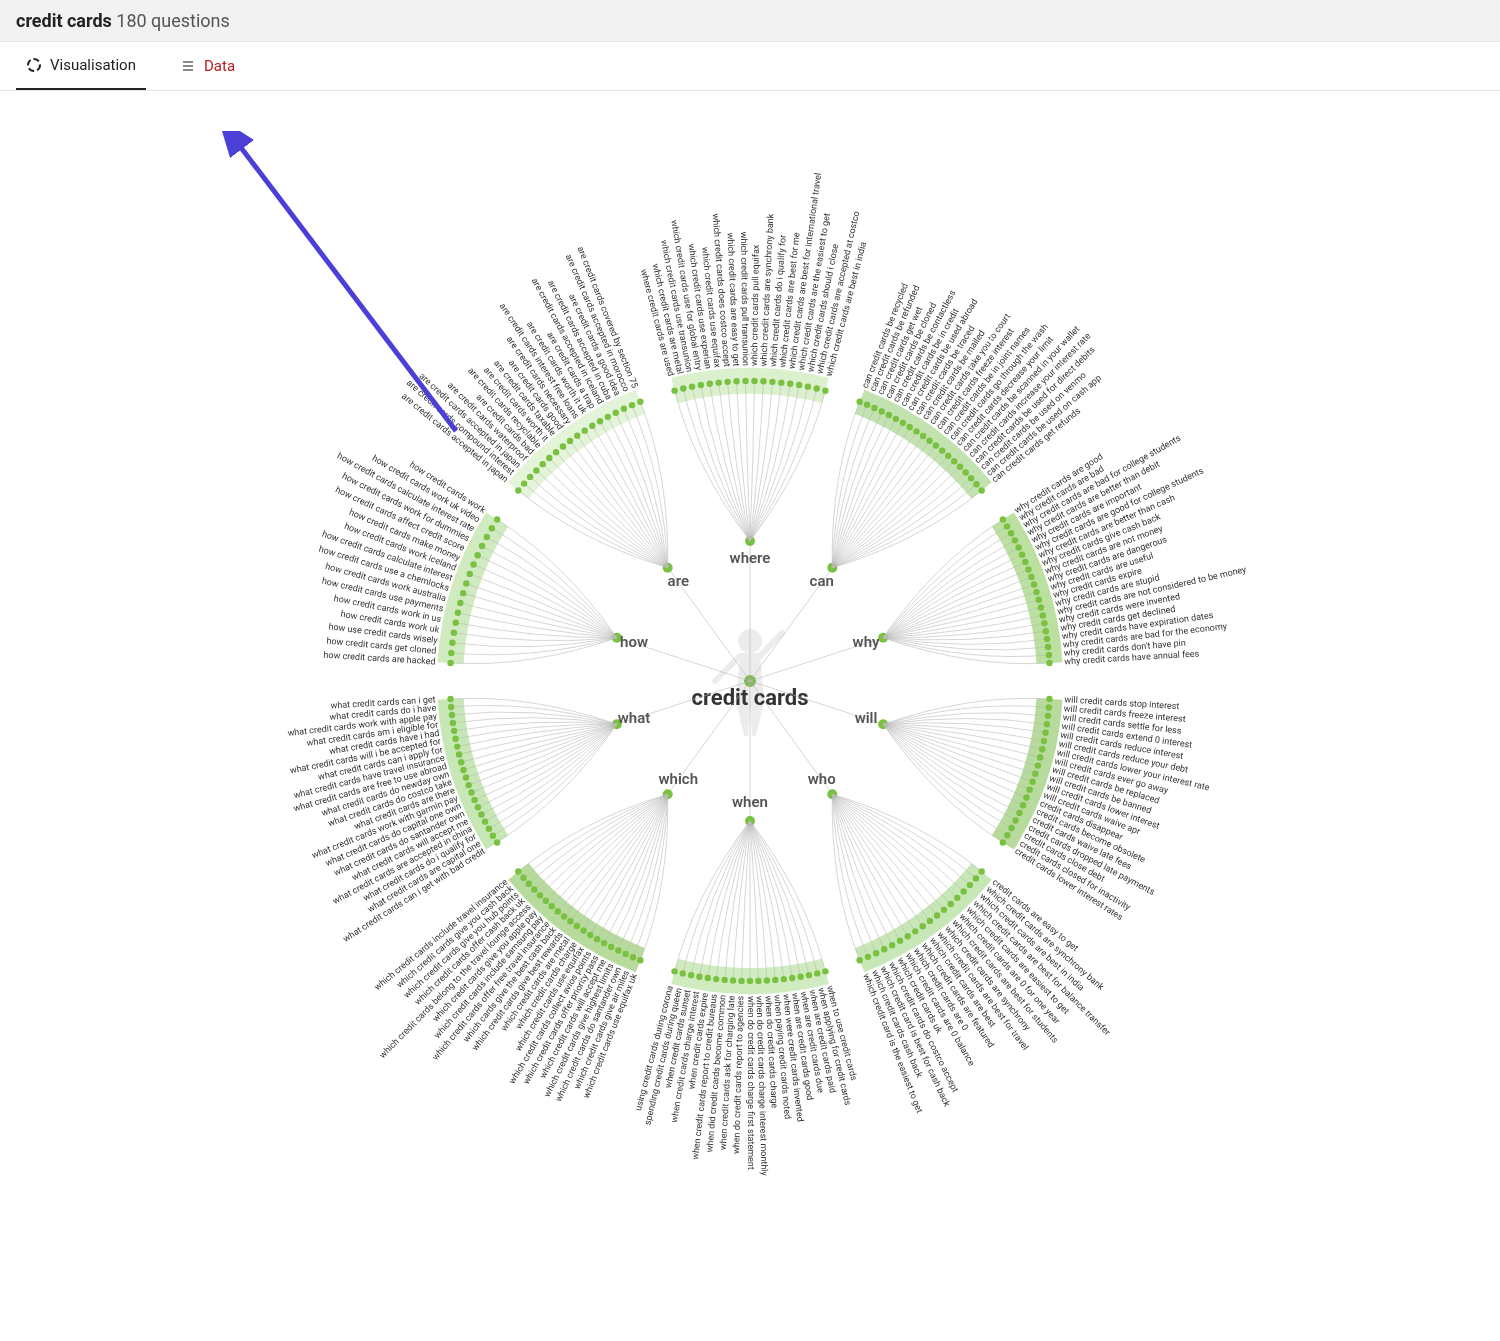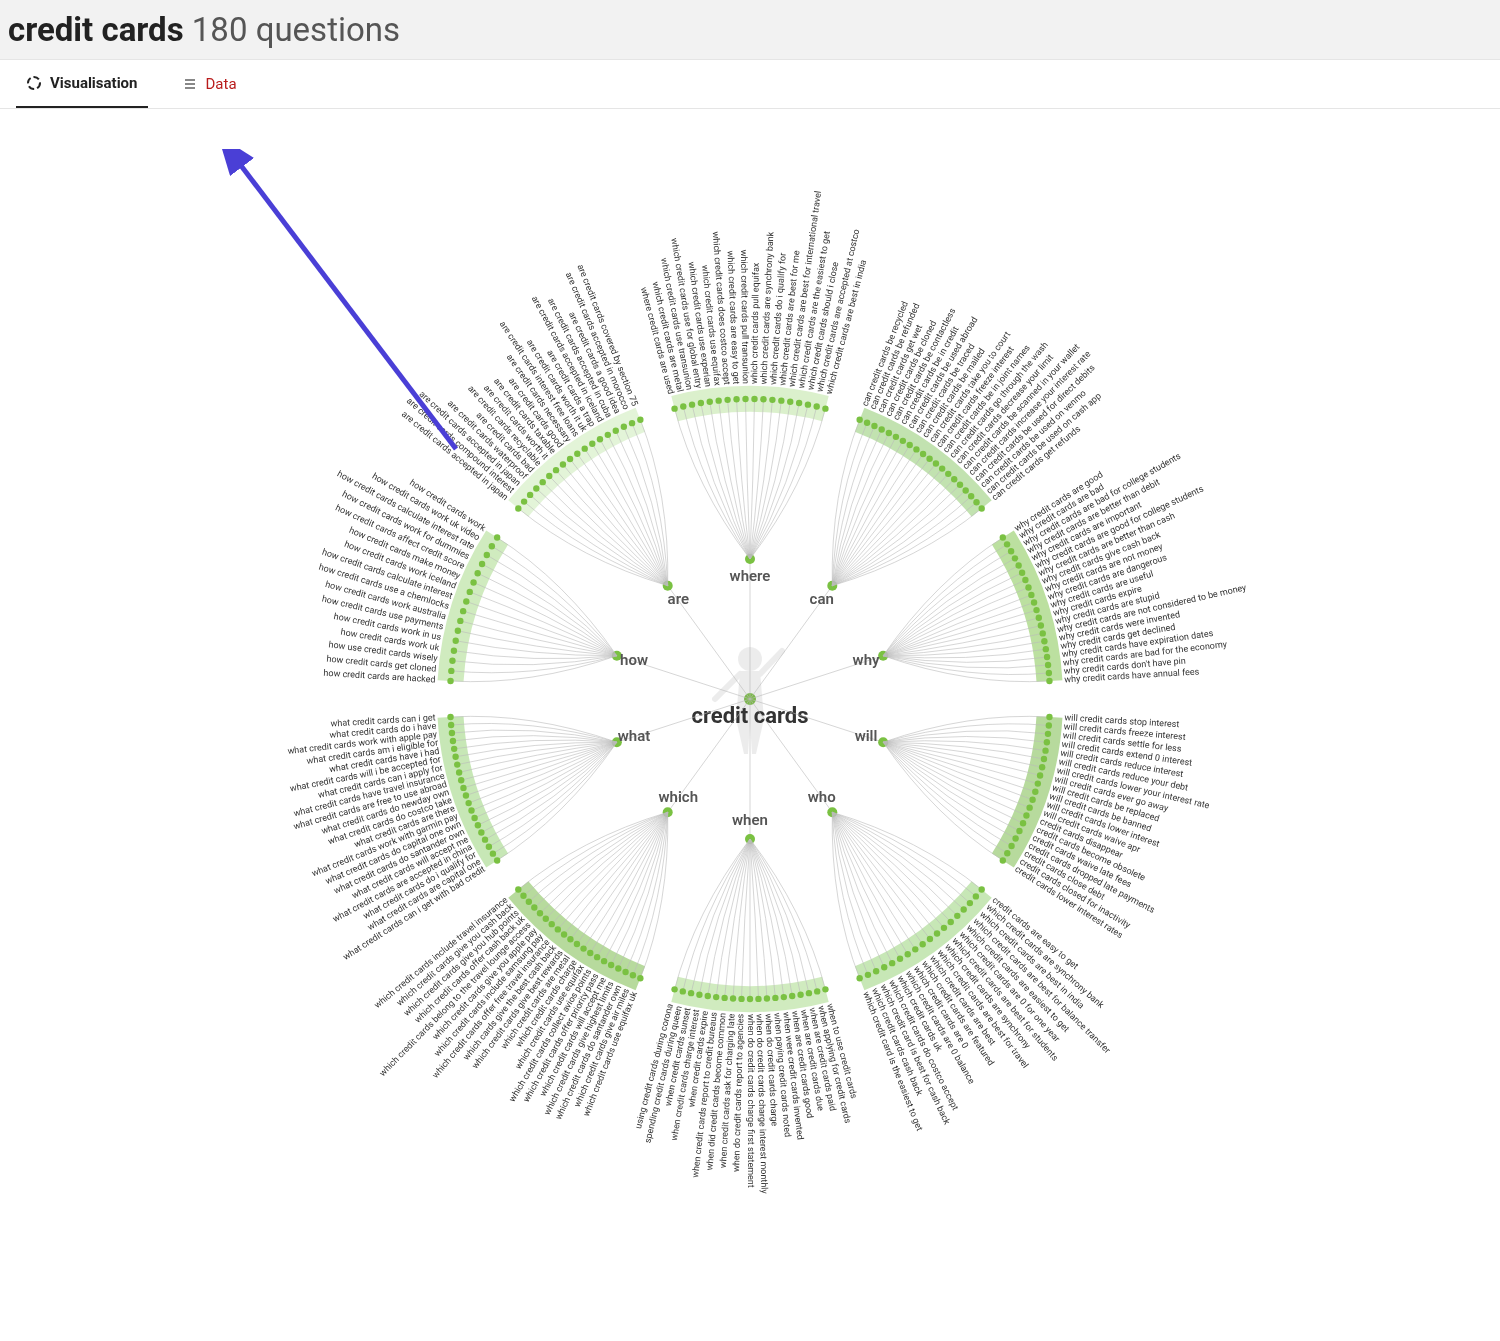--- a/index.html
+++ b/index.html
@@ -1,20 +1,20 @@
 <!DOCTYPE html>
 <html><head>
 <meta charset="utf-8">
 <style>
   html,body{margin:0;padding:0;font-family:-apple-system,BlinkMacSystemFont,"Segoe UI",Roboto,Arial,sans-serif;background:#fff;color:#333}
-  .header{background:#f2f2f2;padding:10px 8px;font-size:33px;font-weight:400;color:#555;border-bottom:1px solid #e5e5e5}
+  .header{background:#f2f2f2;padding:10px 16px;font-size:18px;font-weight:400;color:#555;border-bottom:1px solid #e5e5e5}
   .header b{font-weight:700;color:#222}
   .tabs{display:flex;border-bottom:1px solid #e5e5e5;padding:0 16px}
   .tab{display:flex;align-items:center;padding:14px 10px;margin-right:24px;font-size:15px;color:#b91c1c;cursor:pointer}
-  .tab.active{color:#222;font-weight:700;border-bottom:2px solid #222}
+  .tab.active{color:#222;font-weight:400;border-bottom:2px solid #222}
   .tab svg{margin-right:8px}
   .viz-wrap{position:relative;width:100%;height:1240px}
   svg.viz{display:block;margin:auto}
   .arrow{position:absolute;left:196px;top:40px;pointer-events:none}
   .center-label{font-size:22px;font-weight:700;fill:#333}
   .branch-label{font-size:15px;font-weight:600;fill:#555}
   .leaf-label{font-size:9px;fill:#333}
   .leaf-dot{fill:#7ac142}
   .branch-dot{fill:#7ac142}
   .arc{fill:none;stroke-width:26;opacity:.5}

